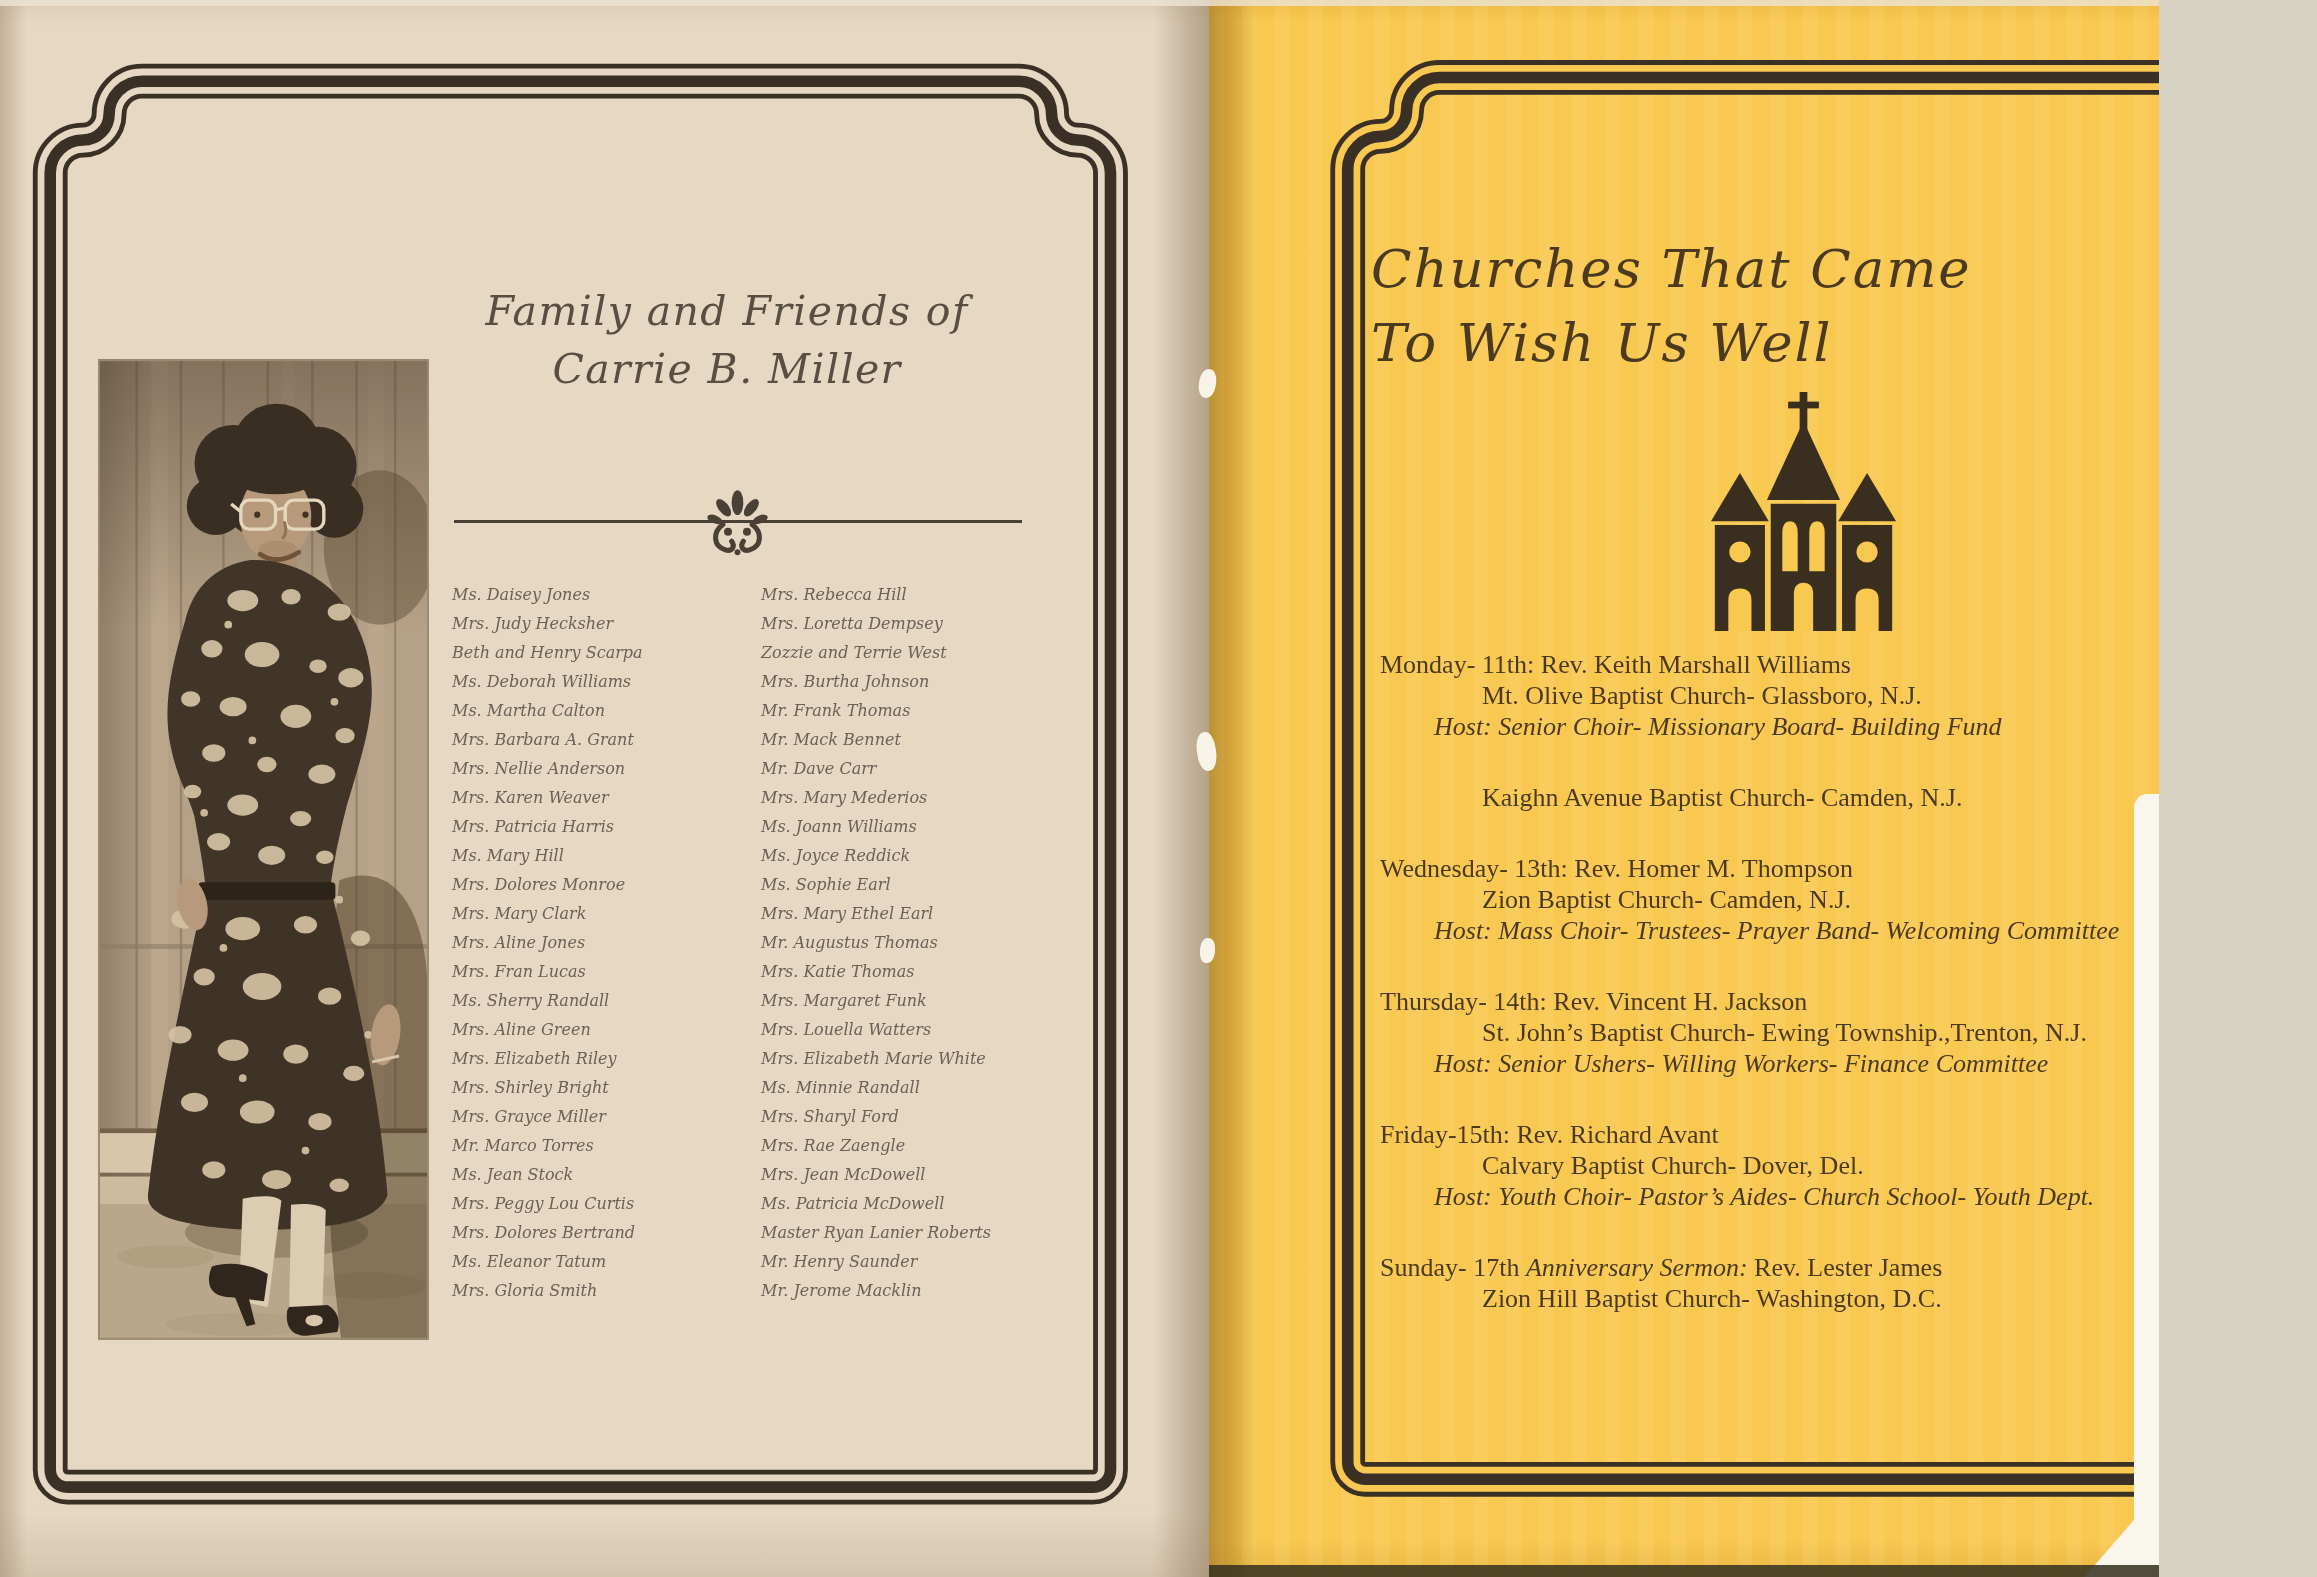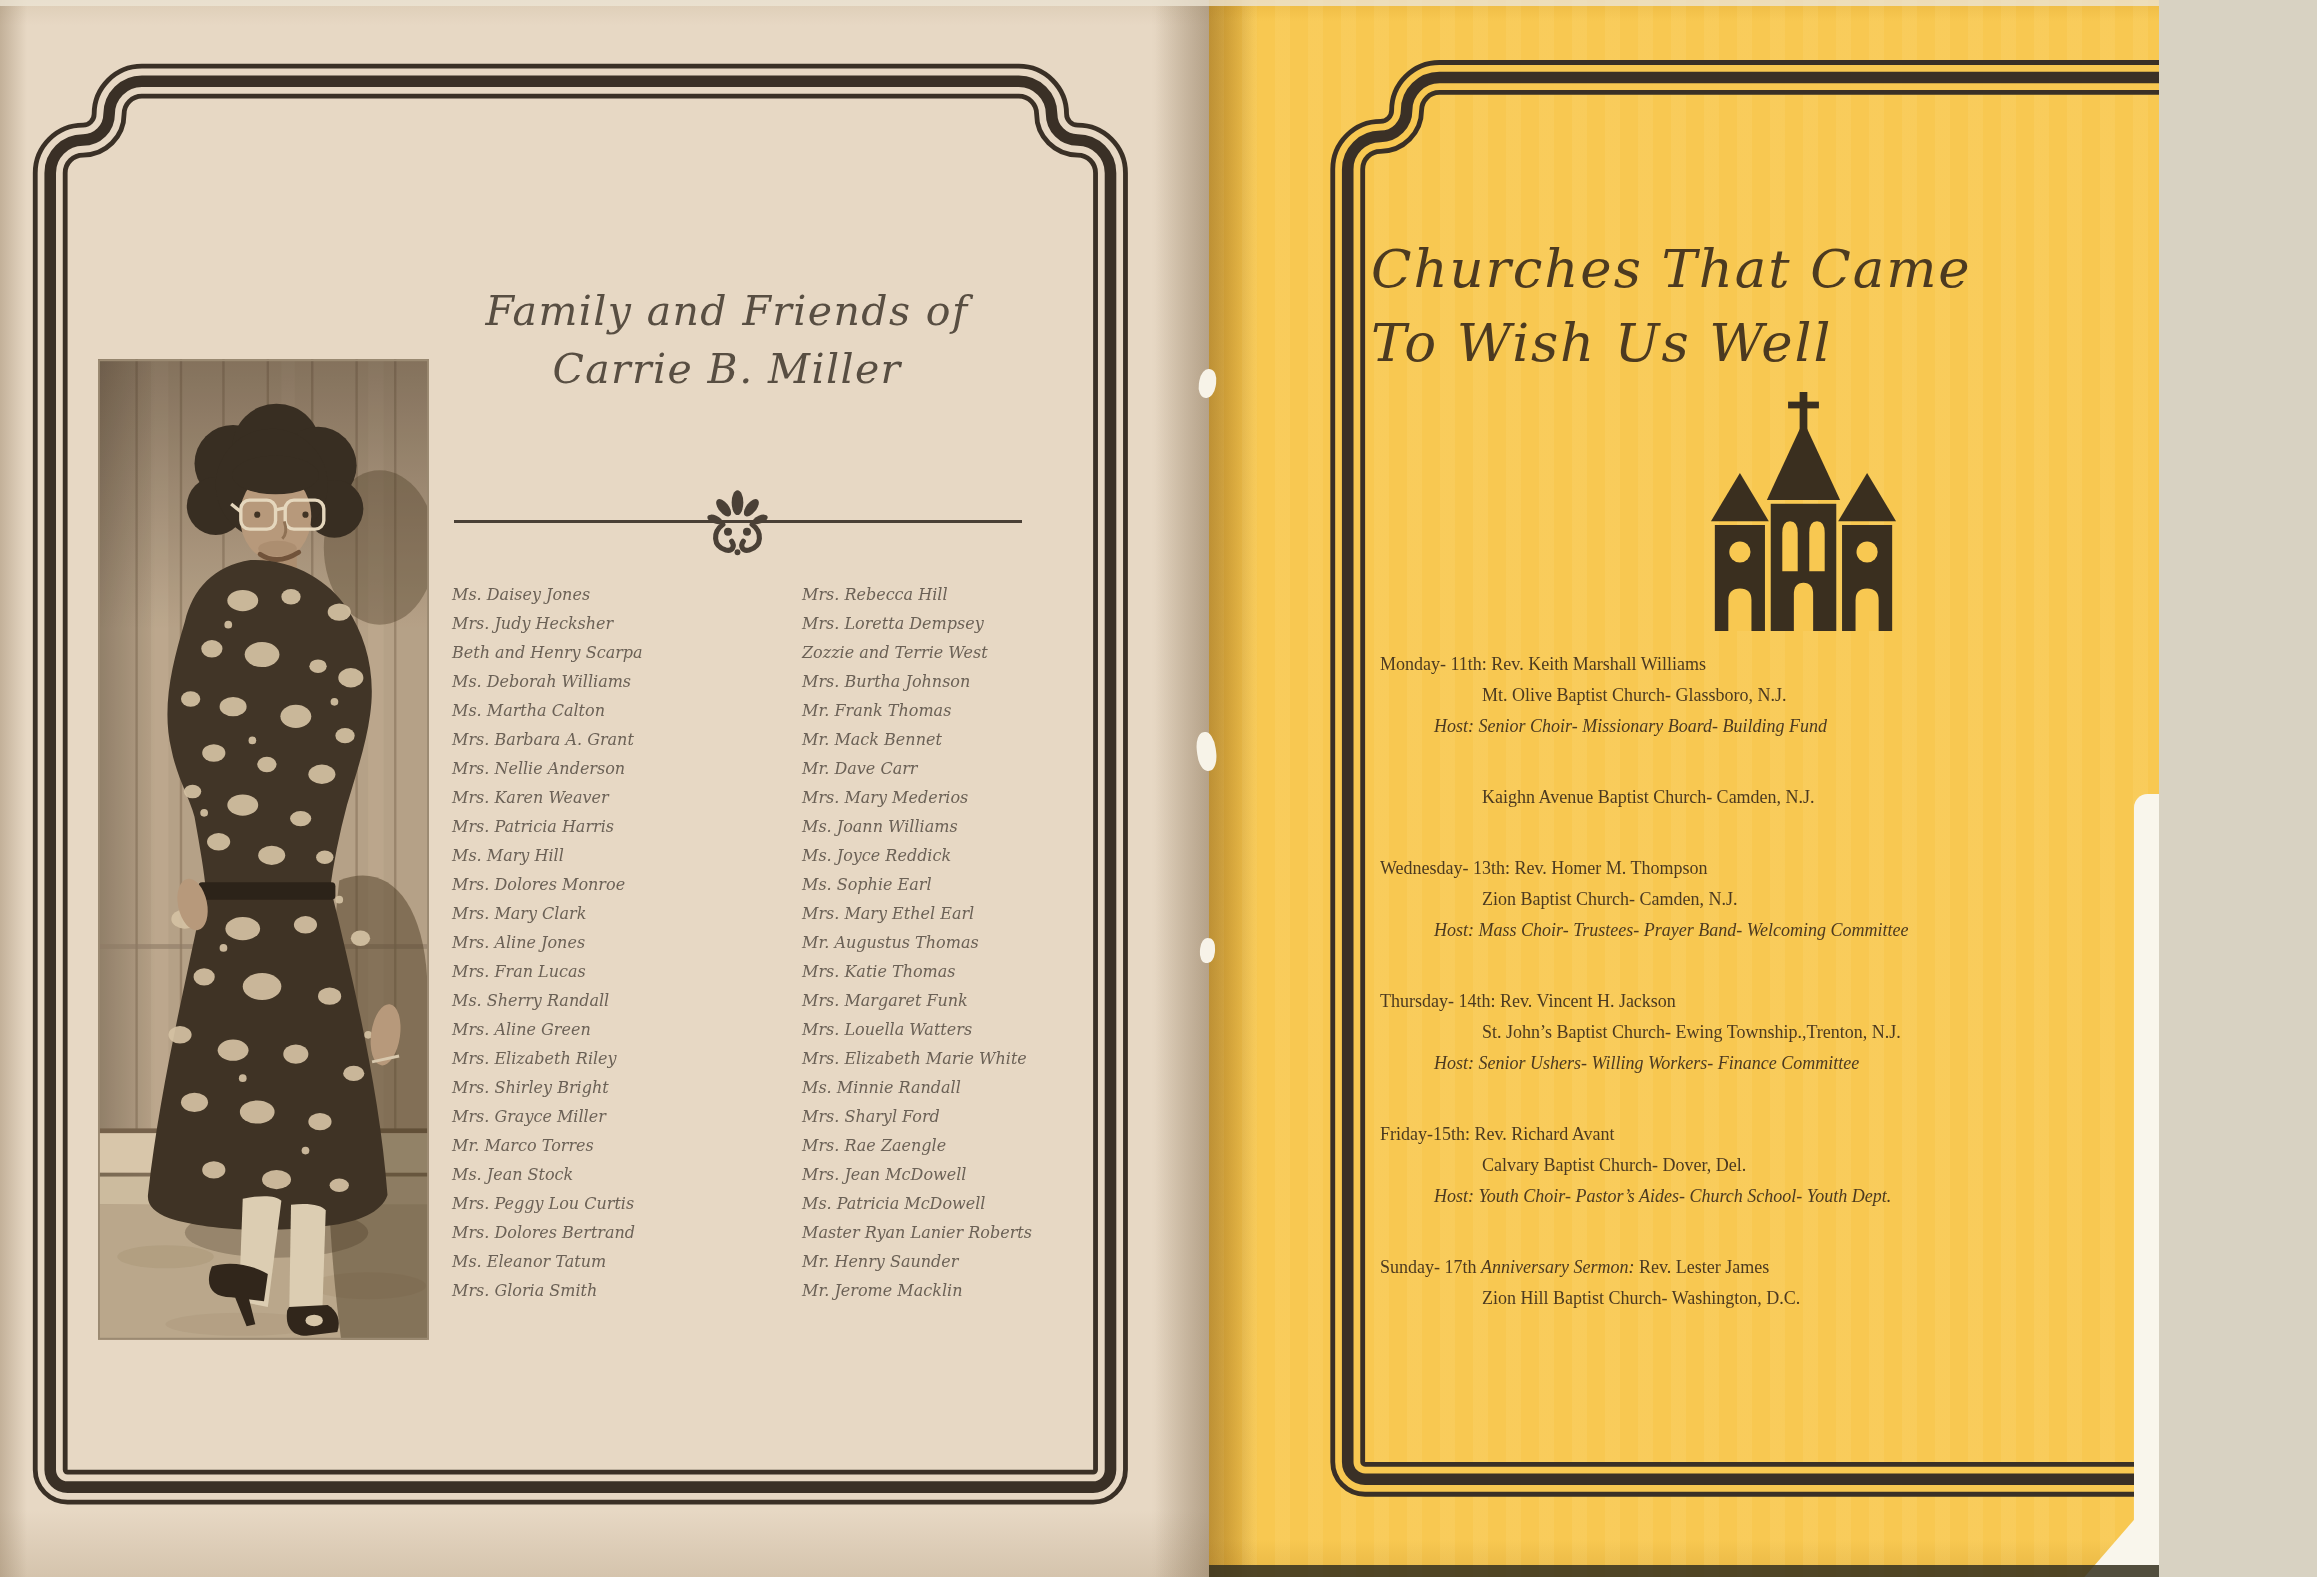--- a/index.html
+++ b/index.html
@@ -25,28 +25,28 @@
 
   .frame{position:absolute;left:0;top:0;pointer-events:none;}
 
   
   .lp-title{position:absolute;left:389px;top:282px;width:676px;text-align:center;
     font-style:italic;font-size:41px;line-height:58px;color:#584e42;letter-spacing:1.4px;}
   .divider-line{position:absolute;left:454px;top:520px;width:568px;height:2.9px;background:#4a4036;}
   .ornament{position:absolute;left:701px;top:487px;}
   .names{position:absolute;top:580px;margin:0;padding:0;list-style:none;
     font-style:italic;font-size:16px;line-height:29px;color:#6b6156;}
-  .col1{left:452px;} .col2{left:802px;}
+  .col1{left:452px;} .col2{left:761px;}
 
   
   .rp-title{position:absolute;left:1371px;top:232px;width:869px;
     font-style:italic;font-size:53px;line-height:74px;color:#4c3a20;letter-spacing:1.9px;}
   .church-icon{position:absolute;left:1705px;top:392px;}
   .schedule{position:absolute;left:1380px;top:649px;width:879px;
-    font-family:"Liberation Serif", serif;font-size:18px;line-height:31px;color:#4c3a20;}
+    font-family:"Liberation Serif", serif;font-size:26px;line-height:31px;color:#4c3a20;}
   .entry{margin-bottom:40px;}
   .entry .church{padding-left:102px;}
   .entry .host{padding-left:54px;font-style:italic;}
   .entry.sunday{margin-top:25px;}
   .entry em{font-style:italic;}
 
   
   .spine-shade-l{position:absolute;left:1155px;top:0;width:54px;height:1578px;
     background:linear-gradient(90deg, rgba(120,98,70,0) 0, rgba(120,98,70,.30) 100%);}
   .spine-shade-r{position:absolute;left:1209px;top:0;width:50px;height:1578px;

